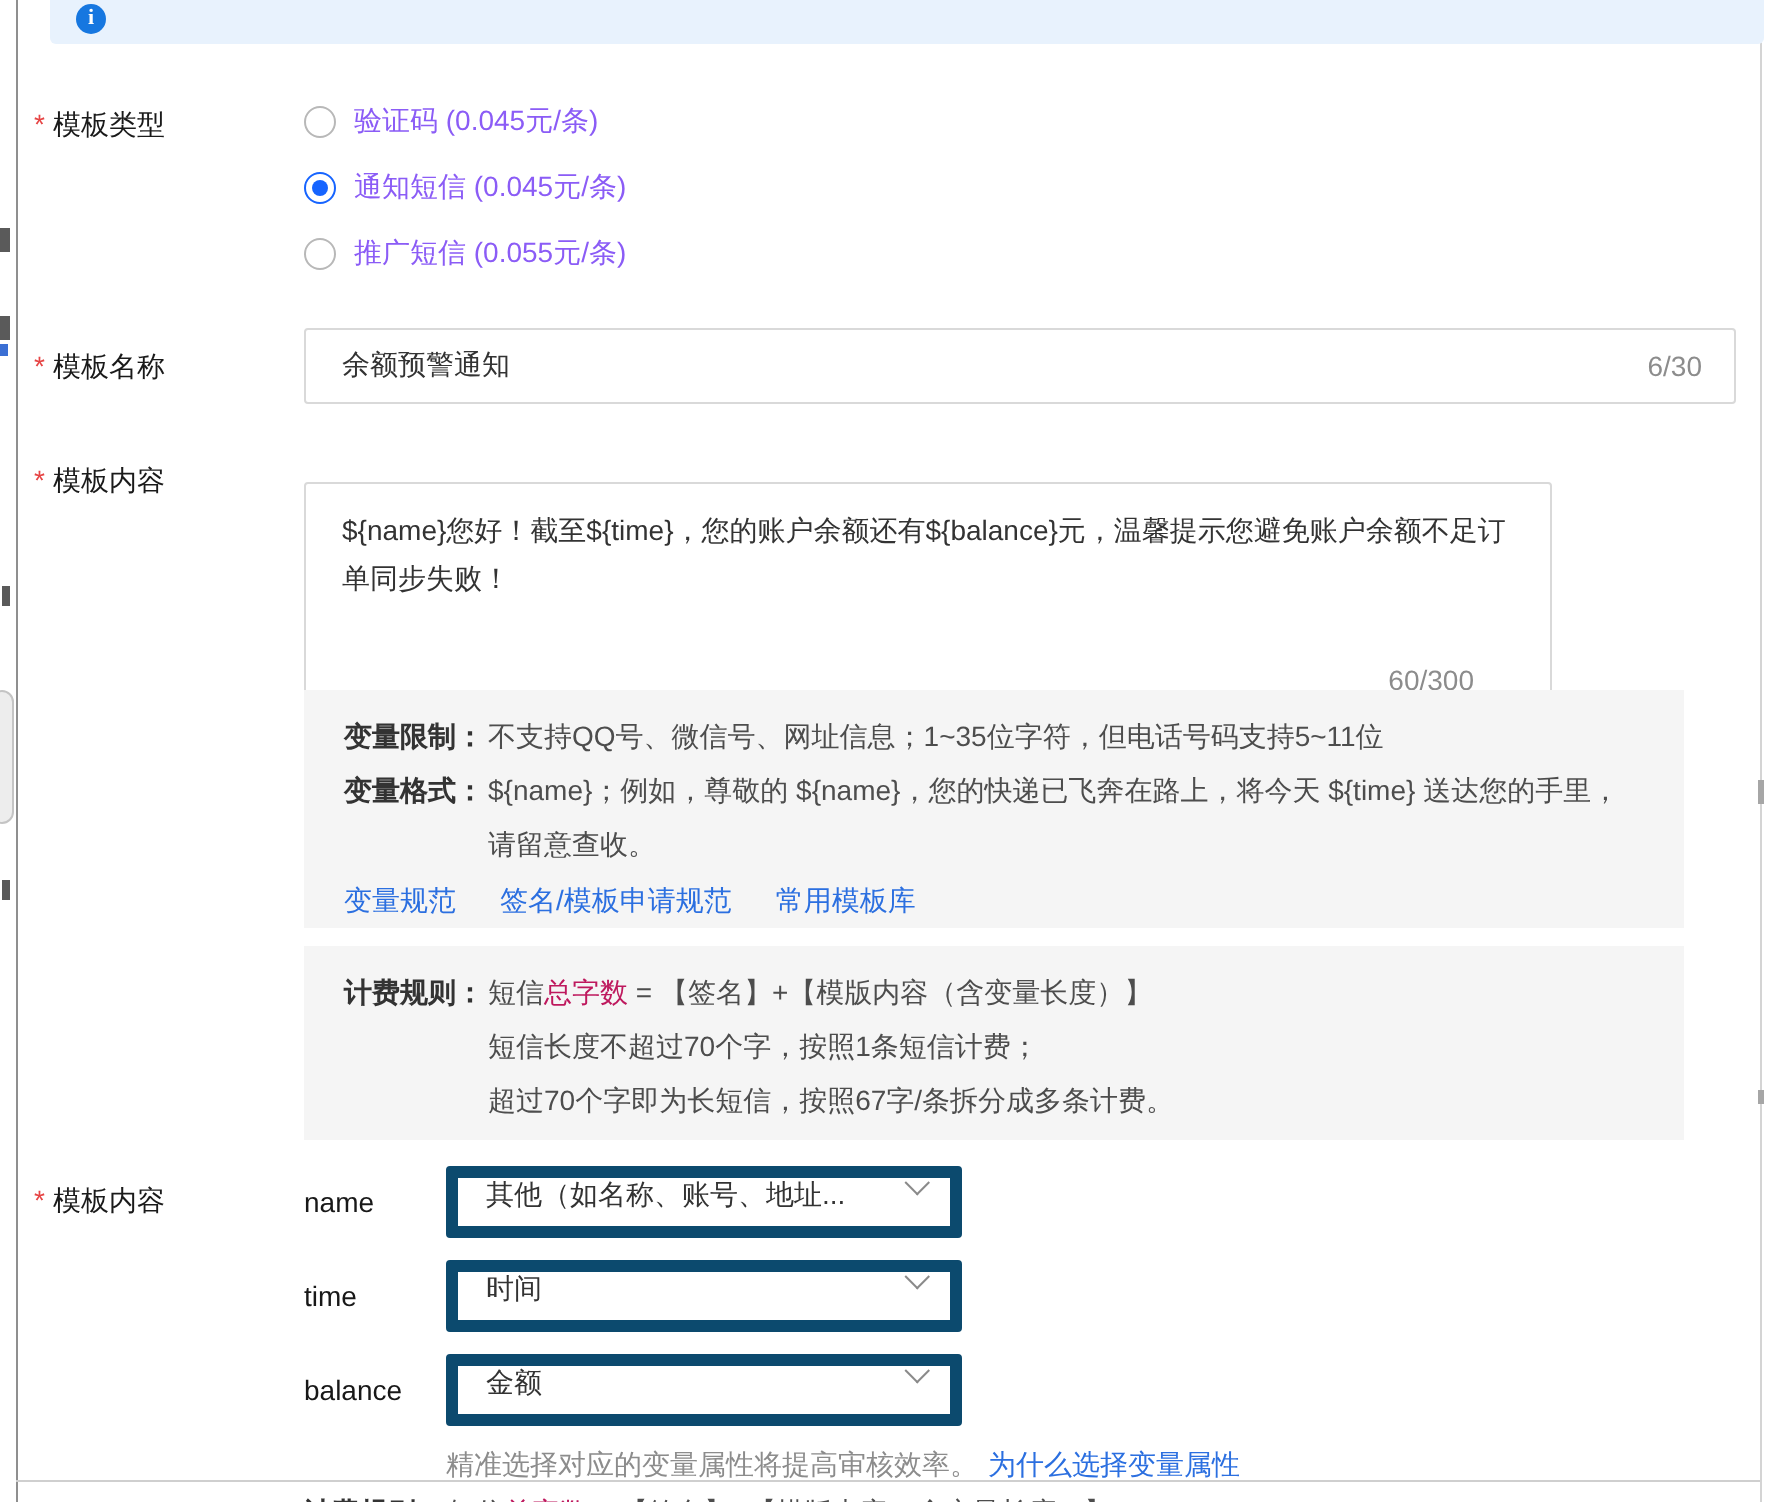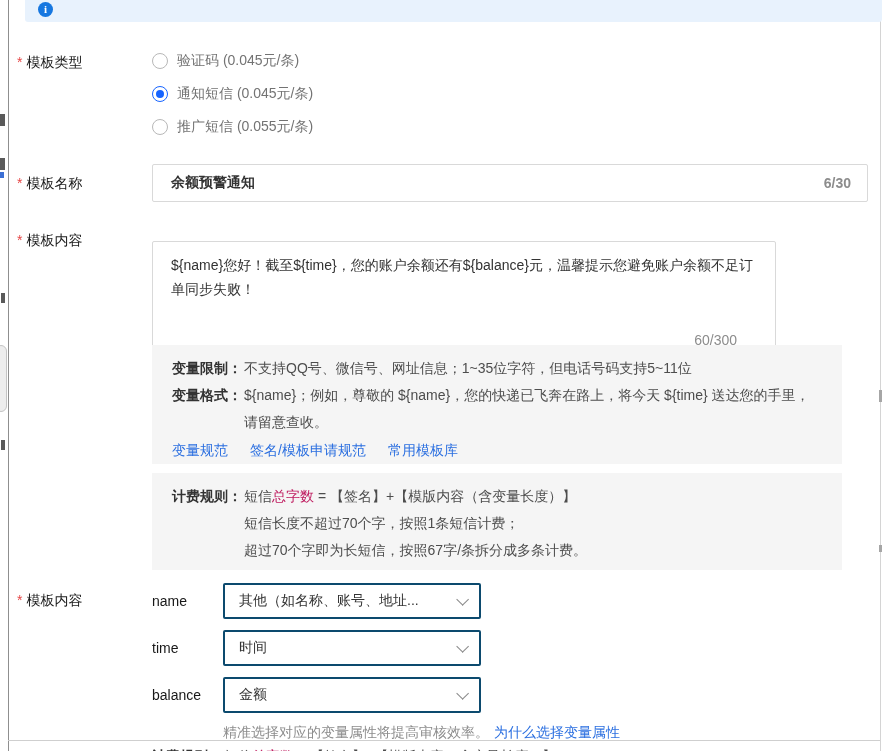--- a/index.html
+++ b/index.html
@@ -35,26 +35,26 @@
   .form-label { position:absolute; left:17px; line-height:20px; color:#1a1a1a; white-space:nowrap; }
   .req { color:#e64545; margin-right:4px; }
 
   
   .radio-row { position:absolute; left:152px; height:22px; display:flex; align-items:center; cursor:pointer; }
   .radio { flex:none; width:16px; height:16px; border-radius:50%;
            border:1px solid #b8b8b8; background:#fff; position:relative; }
   .radio-row.selected .radio { border:1.5px solid #1664ff; }
   .radio-row.selected .radio::after { content:""; position:absolute; left:50%; top:50%;
            width:8px; height:8px; margin:-4px 0 0 -4px; border-radius:50%; background:#1664ff; }
-  .radio-label { margin-left:9px; color:#737373; }
+  .radio-label { margin-left:9px; color:#8b5cf6; }
 
   
   .text-input { position:absolute; left:152px; top:164px; width:716px; height:38px;
                 border:1px solid #d9d9d9; border-radius:2px; background:#fff;
-                display:flex; align-items:center; padding:0 16px 0 18px;font-weight:bold; }
+                display:flex; align-items:center; padding:0 16px 0 18px; }
   .input-value { color:#333; }
   .counter { margin-left:auto; color:#8c8c8c; }
 
   
   .textarea { position:absolute; left:152px; top:222px; width:624px; height:115px;
               border:1px solid #d9d9d9; border-radius:2px; background:#fff; padding:11px 16px 0 18px;margin-top:19px; }
   .textarea-text { color:#333; line-height:24px; }
   .ta-counter { position:absolute; right:38px; bottom:7px; color:#8c8c8c; }
 
   
@@ -65,22 +65,22 @@
   .tip-label { flex:none; width:72px; font-weight:700; color:#333; }
   .tip-text { flex:1; color:#4d4d4d; }
   .tip-indent { padding-left:72px; }
   .red-text { color:#be185d; }
   .links-row { display:flex; gap:22px; line-height:27px; margin-top:1px; }
   .links-row a, .hint-link { color:#2b6fe0; text-decoration:none; cursor:pointer; }
 
   
   .var-name { position:absolute; left:152px; line-height:20px; color:#181818; }
   .select { position:absolute; left:223px; width:258px; height:36px;
-            border:2px solid #0c4a6e; border-radius:2px; background:#fff;
-            display:flex; align-items:center; padding:0 14px; cursor:pointer; }
+            border:6px solid #0c4a6e; border-radius:2px; background:#fff;
+            display:flex; padding:0 14px; cursor:pointer; }
   .select-value { color:#333; white-space:nowrap; overflow:hidden; }
   .chevron { margin-left:auto; width:9px; height:9px; flex:none;
              border-right:1.5px solid #8a8a8a; border-bottom:1.5px solid #8a8a8a;
              transform:rotate(45deg) translateY(-3px); }
 
   .attr-hint { position:absolute; left:223px; top:722px; line-height:20px; color:#8c8c8c; white-space:nowrap; }
   .attr-hint .hint-link { margin-left:5px; }
 
   
   .bottom-divider { position:absolute; left:8px; top:740px; width:872px; height:1px; background:#cfcfcf; }

